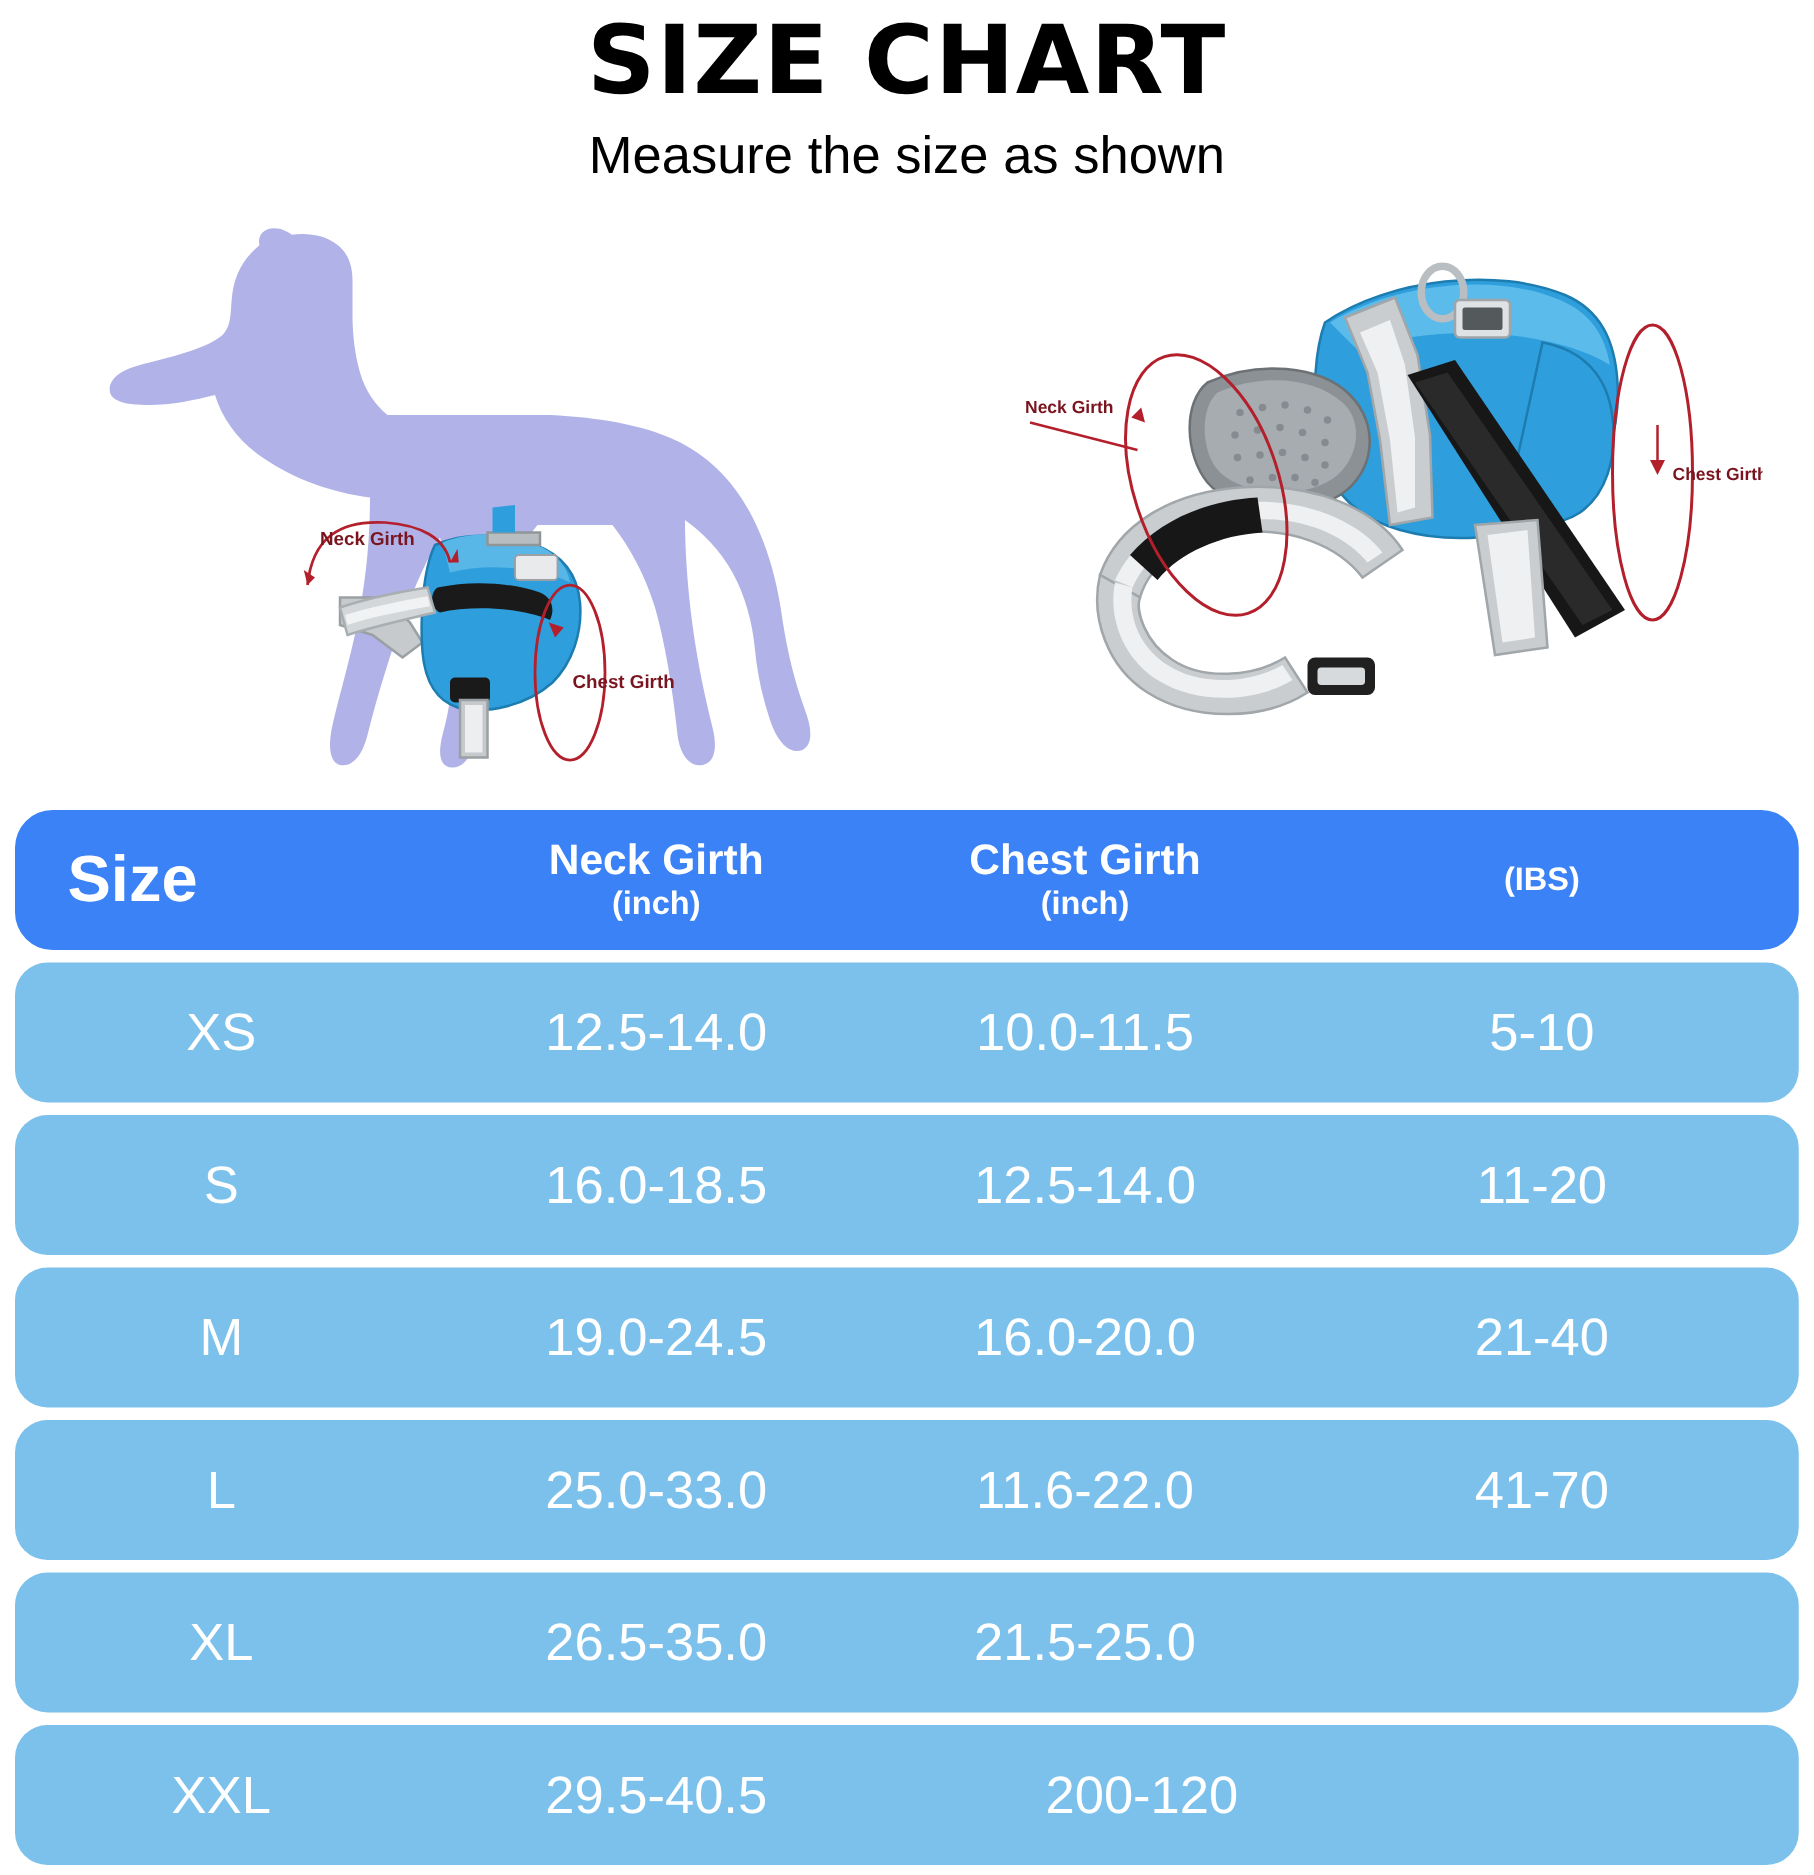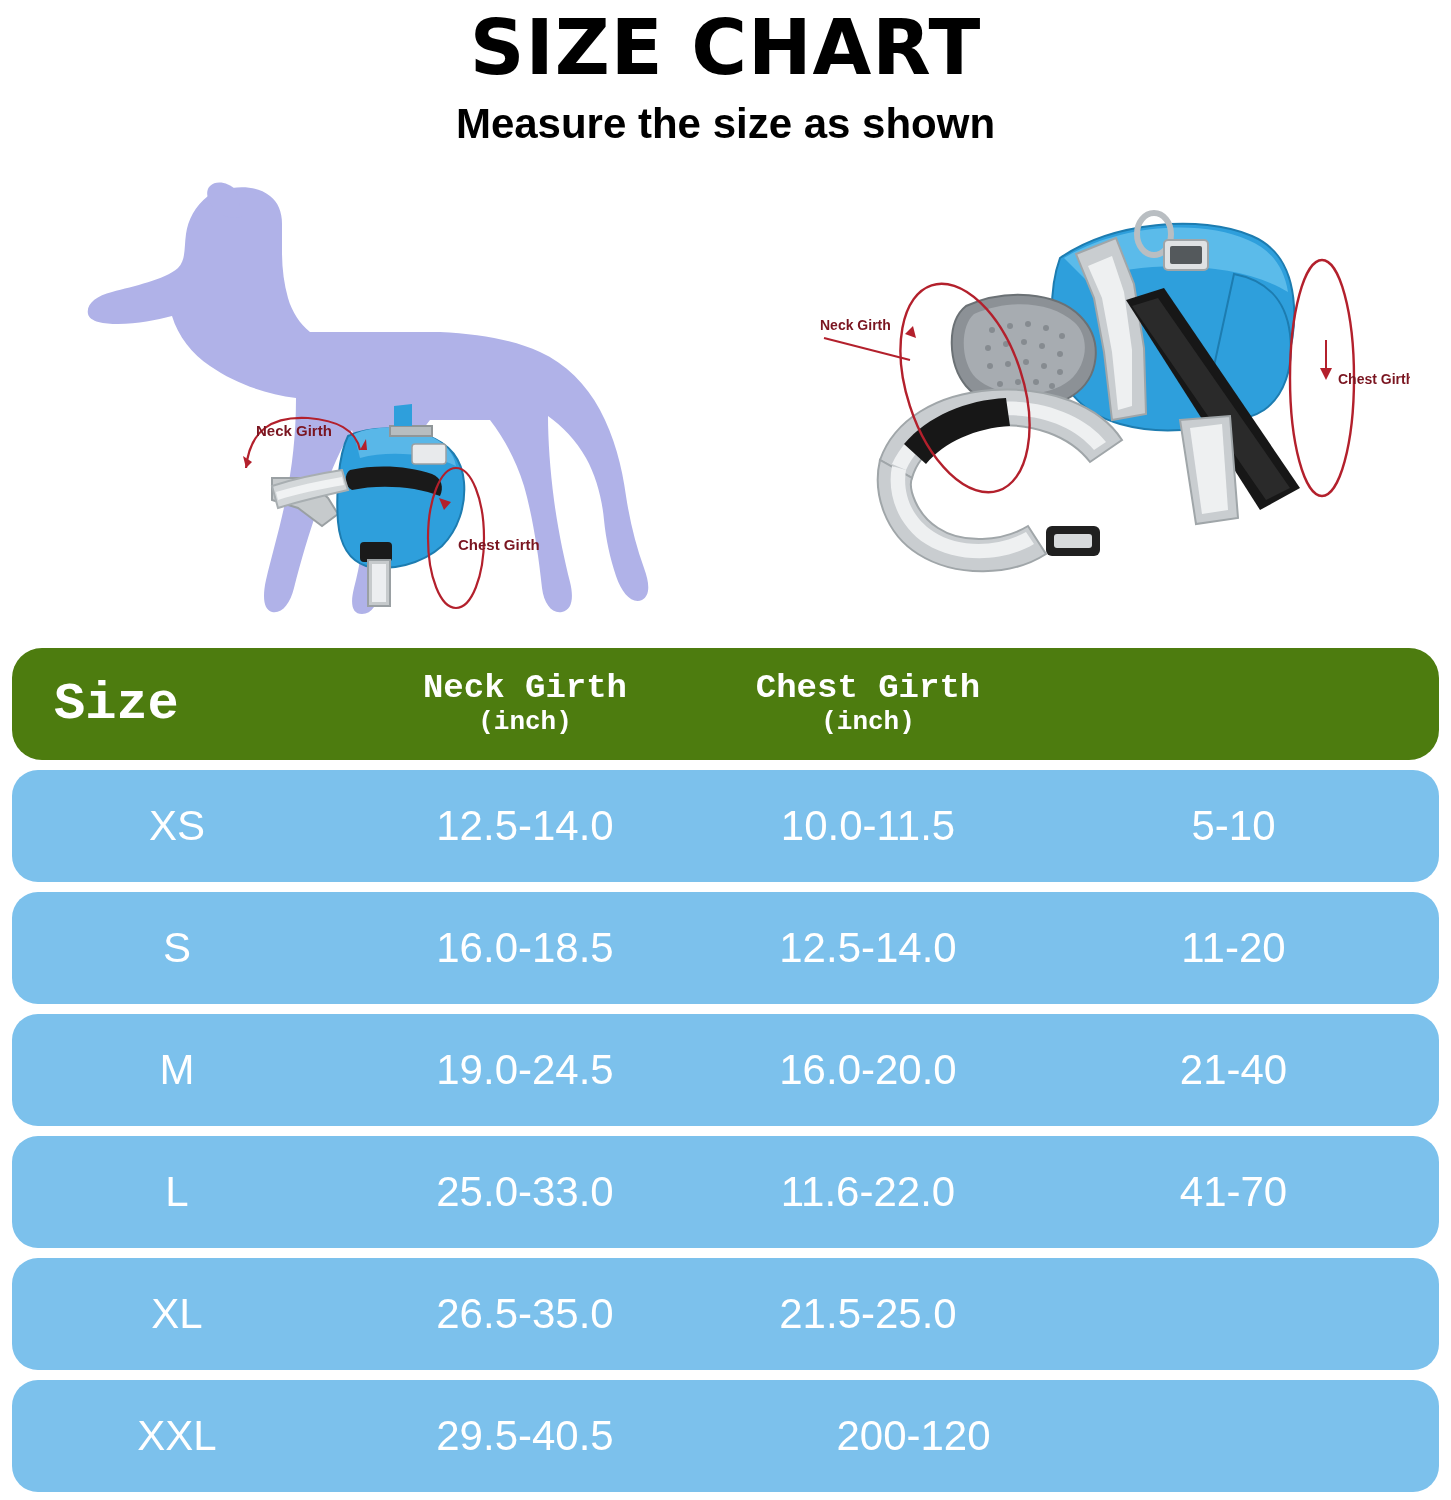--- a/index.html
+++ b/index.html
@@ -31,21 +31,21 @@
     font-family: "DejaVu Sans", sans-serif;
     font-weight: 900;
     font-size: 76px;
     letter-spacing: 1px;
     line-height: 1.0;
     margin: 6px 0 0 0;
     color: #000;
   }
   .subtitle {
     font-family: "Liberation Sans", sans-serif;
-    font-weight: 700;
+    font-weight: 400;
     font-size: 42px;
     margin: 14px 0 0 0;
     color: #000;
   }
 
   
   .illustrations {
     position: relative;
     height: 500px;
     margin-top: 10px;
@@ -85,24 +85,23 @@
     width: 1427px;
   }
   .row {
     display: flex;
     align-items: center;
     border-radius: 26px;
     margin-bottom: 10px;
     box-sizing: border-box;
   }
   .row.header-row {
-    background: #4d7c0f;
+    background: #3b82f6;
     height: 112px;
     border-radius: 30px;
-    font-family: Liberation Mono, monospace;
   }
   .row.data-row {
     background: #7cc1ec;
     height: 112px;
   }
   .cell {
     color: #ffffff;
     text-align: center;
     box-sizing: border-box;
   }
@@ -286,20 +285,21 @@
       <div class="cell c-size">Size</div>
       <div class="cell c-neck">
         <div class="head-main">Neck Girth</div>
         <div class="head-unit">(inch)</div>
       </div>
       <div class="cell c-chest">
         <div class="head-main">Chest Girth</div>
         <div class="head-unit">(inch)</div>
       </div>
       <div class="cell c-weight">
+        <div class="head-unit">(IBS)</div>
       </div>
     </div>
 
     <div class="row data-row">
       <div class="cell c-size">XS</div>
       <div class="cell c-neck">12.5-14.0</div>
       <div class="cell c-chest">10.0-11.5</div>
       <div class="cell c-weight">5-10</div>
     </div>
 

